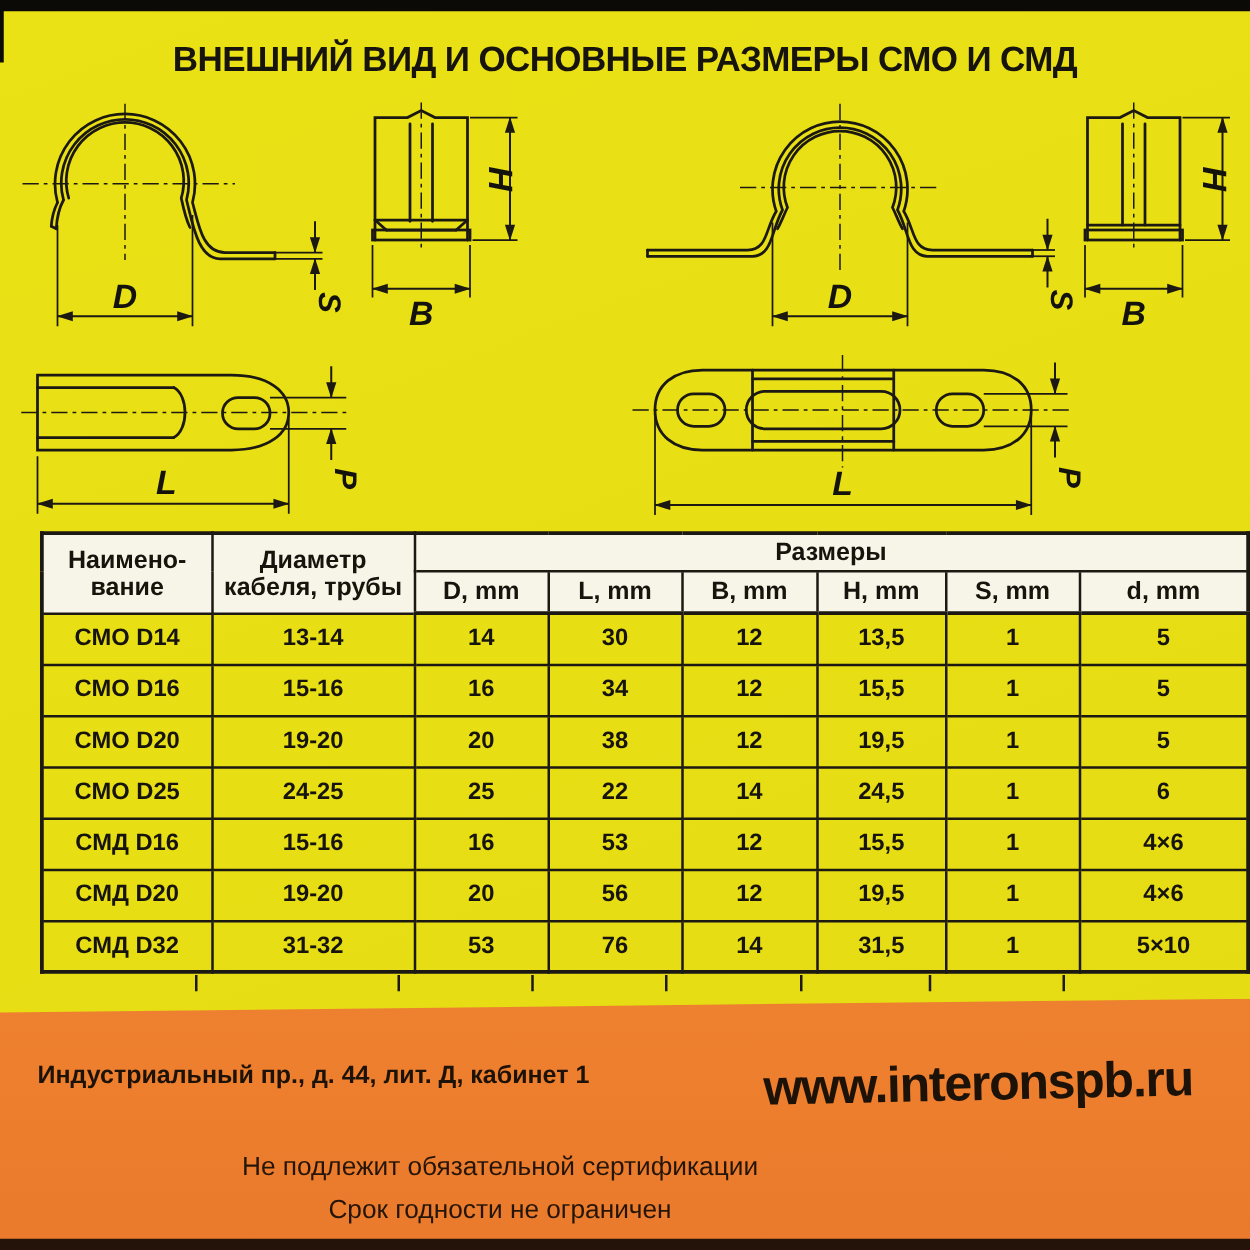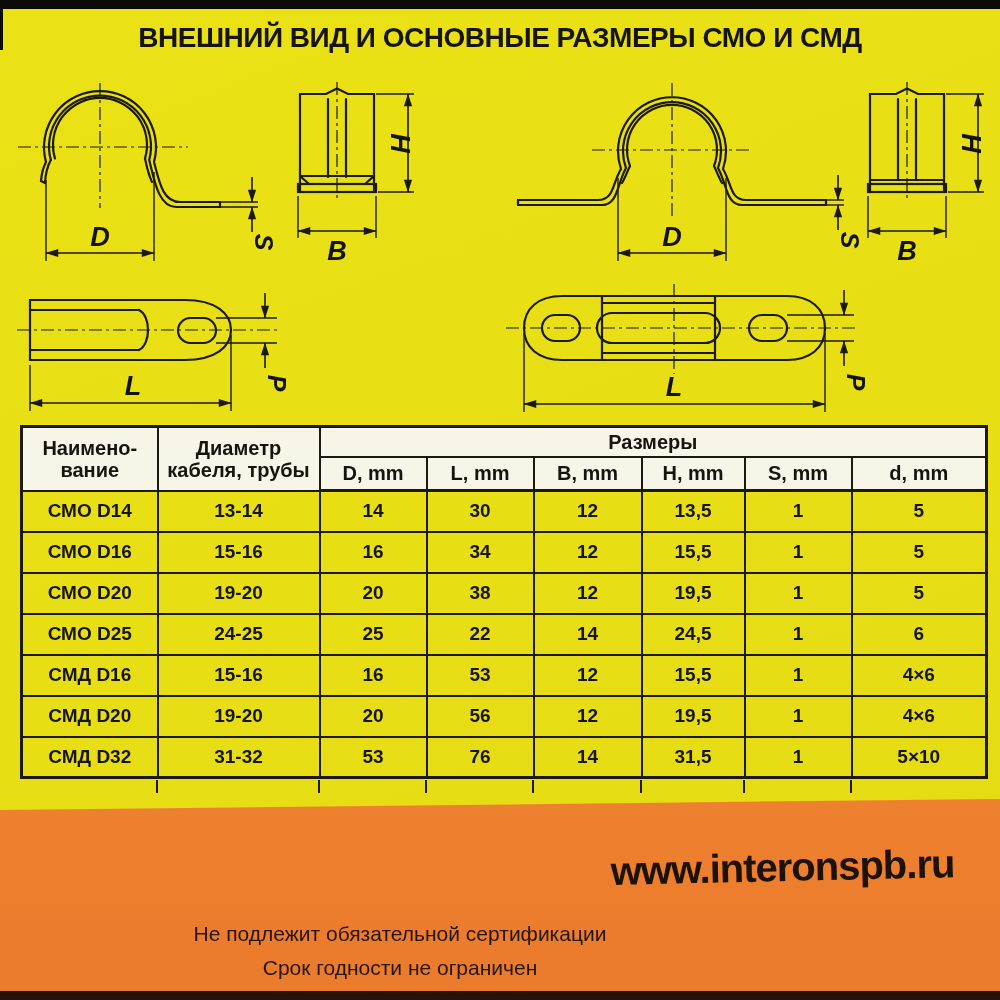--- a/index.html
+++ b/index.html
@@ -1,31 +1,31 @@
 <!DOCTYPE html>
 <html><head>
 <meta charset="utf-8">
 <style>
   html,body{margin:0;padding:0;background:#888;}
   .page{position:relative;width:1000px;height:1000px;overflow:hidden;
         font-family:"Liberation Sans","DejaVu Sans",sans-serif;
         background:linear-gradient(160deg,#eae215 0%,#e7de14 55%,#e4db14 100%);}
   .top-strip{position:absolute;left:0;top:0;width:1000px;height:9px;background:#0b0a06;}
   .left-edge{position:absolute;left:0;top:0;width:3px;height:50px;background:#0b0a06;}
-  .title{position:absolute;left:0;top:22px;width:1000px;text-align:center;
+  .title{position:absolute;left:0;top:32px;width:1000px;text-align:center;
          font-size:28px;font-weight:700;color:#17140e;letter-spacing:-0.5px;}
   svg{position:absolute;overflow:visible;}
   .ol{stroke:#1c1913;stroke-width:2.2;fill:none;stroke-linecap:round;}
   .cl{stroke:#1c1913;stroke-width:1.2;fill:none;stroke-dasharray:13 4 3 4;}
   .ext{stroke:#1c1913;stroke-width:1.4;fill:none;}
   .dim,.dimE{stroke:#1c1913;stroke-width:1.6;fill:none;}
   .lbl{font-style:italic;font-weight:700;font-size:27px;fill:#14120d;}
   .lbl.s{font-size:25px;}
   
-  .dims{position:absolute;left:20px;top:425px;width:965px;border-collapse:collapse;
+  .dims{position:absolute;left:32px;top:425px;width:965px;border-collapse:collapse;
         table-layout:fixed;border:3px solid #1c1913;}
   .dims td{border:2px solid #1c1913;text-align:center;vertical-align:middle;
         font-weight:700;font-size:19px;color:#17140e;padding:0;}
   .dims tr.h1{height:30px;}
   .dims tr.h2{height:34px;}
   .dims tr.data{height:41px;}
   .dims td.hd{background:#f7f4e8;font-size:20px;line-height:22px;}
   .dims tr.h2 td{border-bottom:3px solid #1c1913;}
   .tick{position:absolute;top:780px;width:2px;height:13px;background:#1c1913;}
   
@@ -282,20 +282,21 @@
   <div class="tick" style="left:156px"></div>
   <div class="tick" style="left:318px"></div>
   <div class="tick" style="left:425px"></div>
   <div class="tick" style="left:532px"></div>
   <div class="tick" style="left:640px"></div>
   <div class="tick" style="left:743px"></div>
   <div class="tick" style="left:850px"></div>
 
   <div class="orange">
     <div class="packed">
+      <div>Индустриальный пр., д. 44, лит. Д, кабинет 1</div>
     </div>
     <div class="website">www.interonspb.ru</div>
     <div class="cert">
       <div>Не подлежит обязательной сертификации</div>
       <div>Срок годности не ограничен</div>
     </div>
     <div class="bottom-strip"></div>
   </div>
 </div>
 

